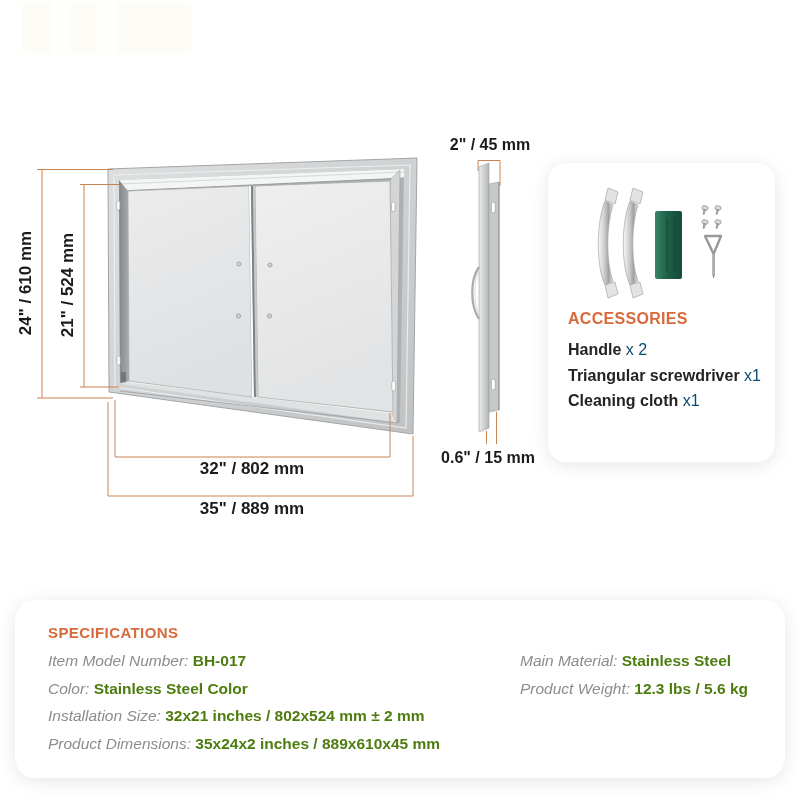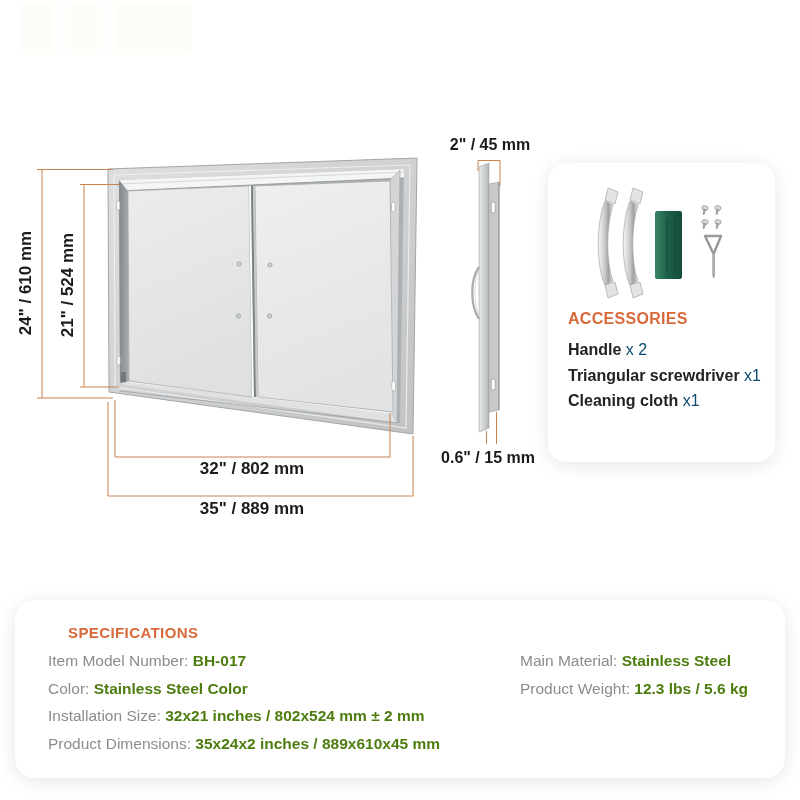--- a/index.html
+++ b/index.html
@@ -16,25 +16,25 @@
   
   .panel{background:#ffffff;box-shadow:0 3px 18px rgba(0,0,0,.10);position:absolute;}
   .acc-panel{left:548px;top:163px;width:227px;height:299px;border-radius:18px;}
   .spec-panel{left:15px;top:600px;width:770px;height:178px;border-radius:20px;}
   
   .acc-title{position:absolute;left:20px;top:147px;font-size:16px;font-weight:bold;letter-spacing:.3px;color:var(--accent);}
   .acc-list{position:absolute;left:20px;top:174px;line-height:25.5px;font-size:16px;white-space:nowrap;}
   .acc-name{font-weight:bold;color:#222325;margin-top:26px;}
   .acc-qty{color:#0c4a6e;font-weight:normal;}
   
-  .spec-title{position:absolute;left:33px;top:24px;font-size:15px;font-weight:bold;letter-spacing:.4px;color:var(--accent);margin-left:20px;}
+  .spec-title{position:absolute;left:33px;top:24px;font-size:15px;font-weight:bold;letter-spacing:.4px;color:var(--accent);}
   .spec-col{position:absolute;top:47px;line-height:27.5px;font-size:15.5px;white-space:nowrap;}
   .spec-col.left{left:33px;}
   .spec-col.right{left:505px;}
-  .spec-label{color:#8c8c8c;}
+  .spec-label{color:#8c8c8c;font-style:italic;}
   .spec-value{color:#4d7c0f;font-weight:bold;}
   svg text{font-family:"Liberation Sans", sans-serif;}
 </style>
 </head>
 <body>
 
 <div class="abs watermark"></div>
 
 <svg class="abs" style="left:0;top:0" width="545" height="545" viewBox="0 0 545 545">
   <defs>

